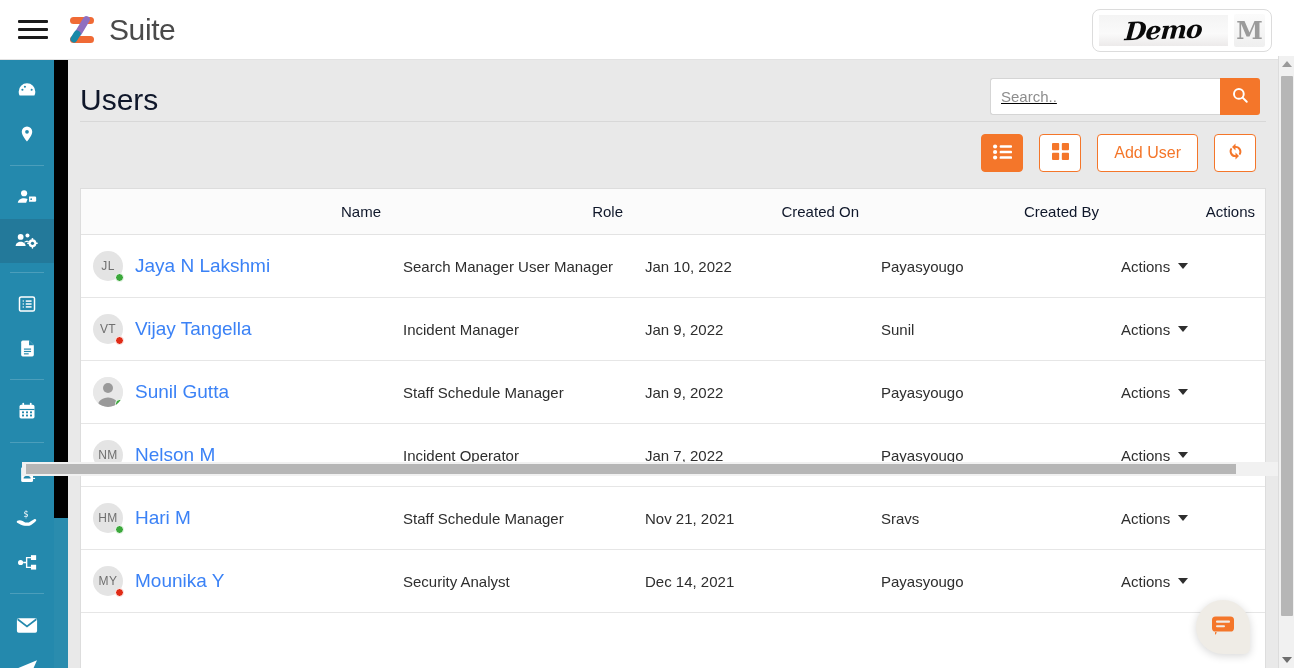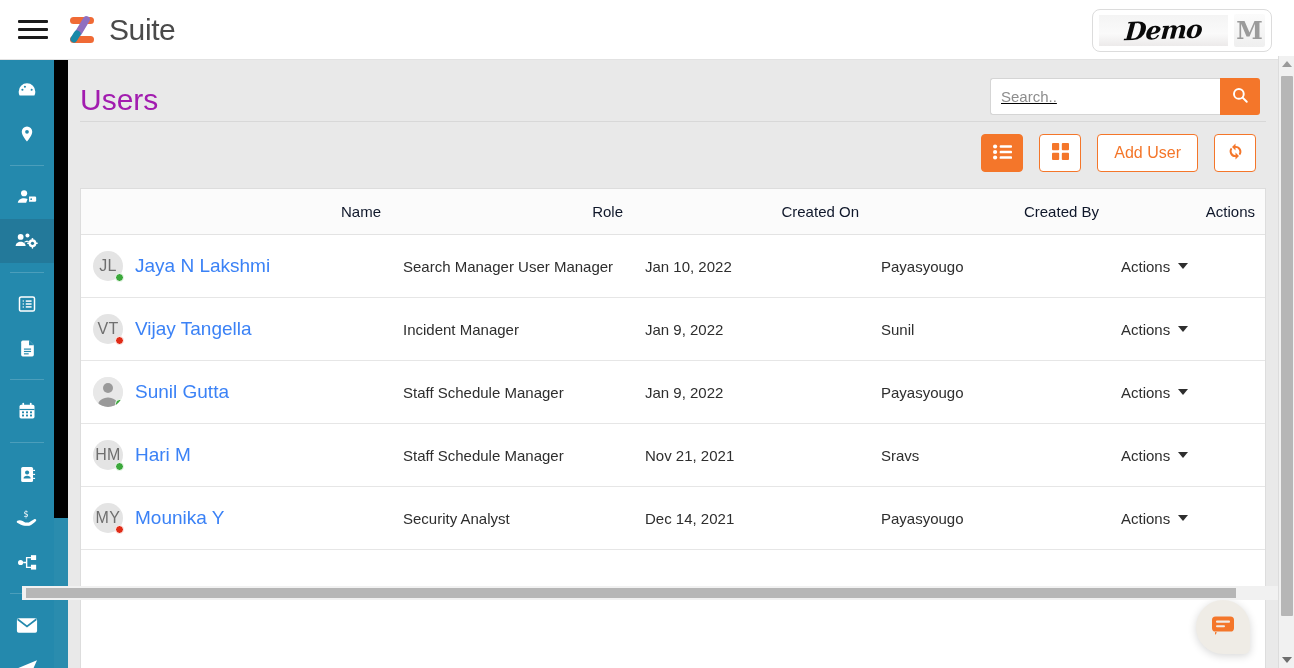--- a/index.html
+++ b/index.html
@@ -2,21 +2,21 @@
 <html><head>
 <meta charset="utf-8">
 <style>
   * { box-sizing: border-box; margin: 0; padding: 0; }
   html, body {
     width: 1294px; height: 668px;
     overflow: hidden;
     font-family: "Liberation Sans", sans-serif;
     background: #e9e9e9;
   }
-  #app { position: relative; width: 1294px; height: 600px; }
+  #app { position: relative; width: 1294px; height: 476px; }
 
   
   .topbar {
     position: absolute; top: 0; left: 0;
     width: 1294px; height: 60px;
     background: #ffffff;
     border-bottom: 1px solid #e2e2e2;
     display: flex; align-items: center;
     z-index: 40;
   }
@@ -100,21 +100,21 @@
     width: 1210px; height: 608px;
     background: #e9e9e9;
     overflow: hidden;
   }
   .page-head {
     position: relative;
     padding: 22px 24px 0 12px;
     height: 62px;
   }
   .page-title {
-    font-size: 30px; color: #a21caf; font-weight: normal;
+    font-size: 30px; color: #0f172a; font-weight: normal;
     line-height: 36px;
   }
   .head-rule {
     position: absolute; left: 12px; right: 12px; bottom: 0;
     height: 1px; background: #d8d8d8;
   }
 
   .searchwrap {
     position: absolute; right: 18px; top: 18px;
     display: flex; height: 37px; text-decoration: underline;
@@ -181,21 +181,21 @@
     padding: 16px 10px 16px 12px;
     border-bottom: 1px solid #e6e6e6;
     vertical-align: middle;
   }
   .namecell { display: flex; align-items: center; gap: 12px; }
   .avatar {
     position: relative; width: 30px; height: 30px; flex: 0 0 30px;
     border-radius: 50%;
     background: #e4e4e4; color: #6f6f6f;
     display: flex; align-items: center; justify-content: center;
-    font-size: 16px; letter-spacing: 0.4px;
+    font-size: 12px; letter-spacing: 0.4px;
   }
   .avatar.photo { background: #e9e9e9; overflow: hidden; }
   .dot {
     position: absolute; right: -1px; bottom: -1px;
     width: 9px; height: 9px; border-radius: 50%;
     border: 1.5px solid #fff;
   }
   .dot.online  { background: #3ba83b; }
   .dot.offline { background: #e02b16; }
   .uname { color: #3b82f6; font-size: 19px; cursor: pointer; }
@@ -573,20 +573,40 @@
                 <div class="actions-cell">
                   <span class="actions-label">Actions</span>
                   <span class="caret"></span>
                 </div>
               </td>
             </tr>
             <tr>
               <td>
                 <div class="namecell">
                   <div class="avatar">
+                    <span>NM</span>
+                    <span class="dot offline"></span>
+                  </div>
+                  <span class="uname">Nelson M</span>
+                </div>
+              </td>
+              <td>Incident Operator</td>
+              <td>Jan 7, 2022</td>
+              <td>Payasyougo</td>
+              <td>
+                <div class="actions-cell">
+                  <span class="actions-label">Actions</span>
+                  <span class="caret"></span>
+                </div>
+              </td>
+            </tr>
+            <tr>
+              <td>
+                <div class="namecell">
+                  <div class="avatar">
                     <span>HM</span>
                     <span class="dot online"></span>
                   </div>
                   <span class="uname">Hari M</span>
                 </div>
               </td>
               <td>Staff Schedule Manager</td>
               <td>Nov 21, 2021</td>
               <td>Sravs</td>
               <td>

